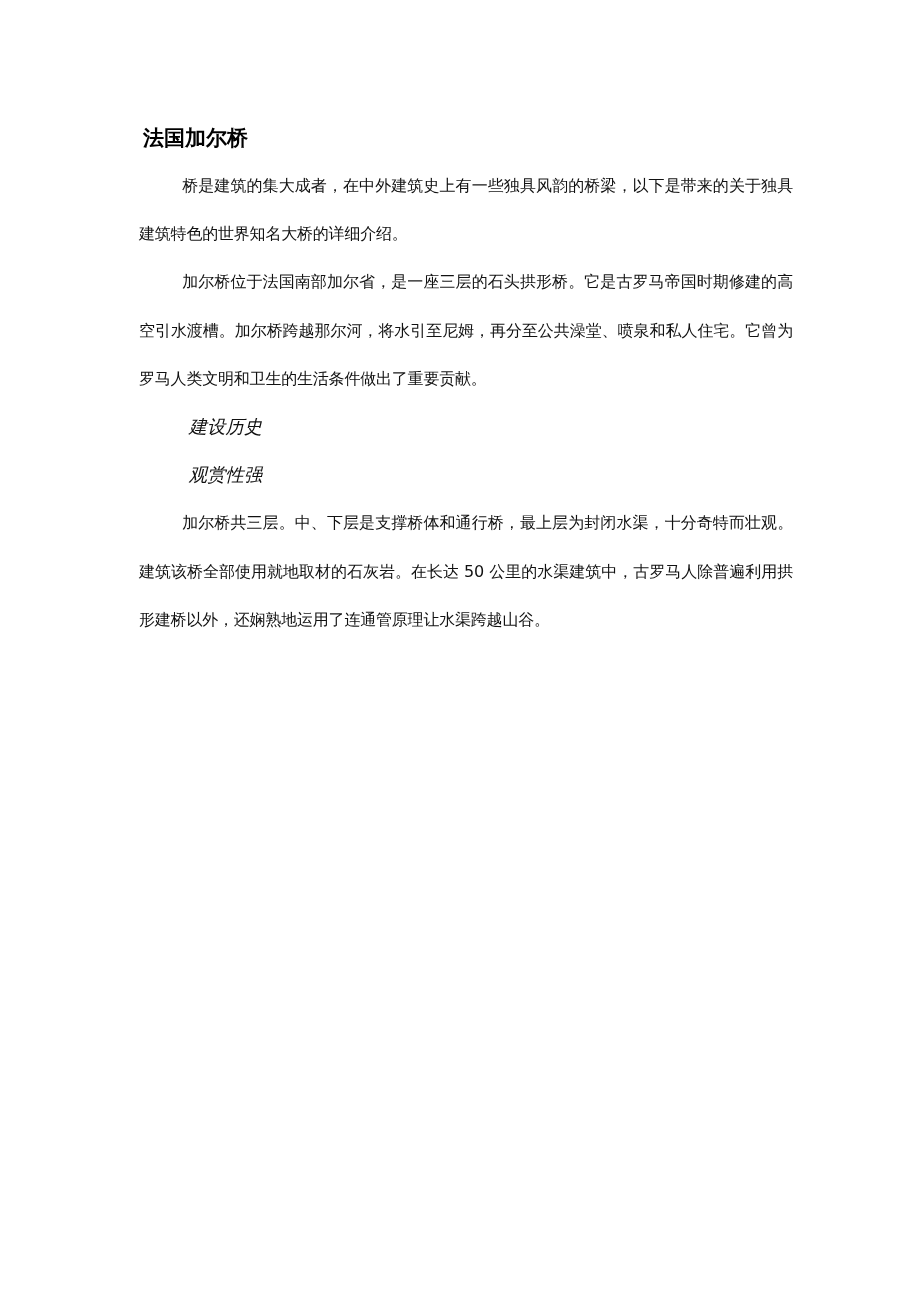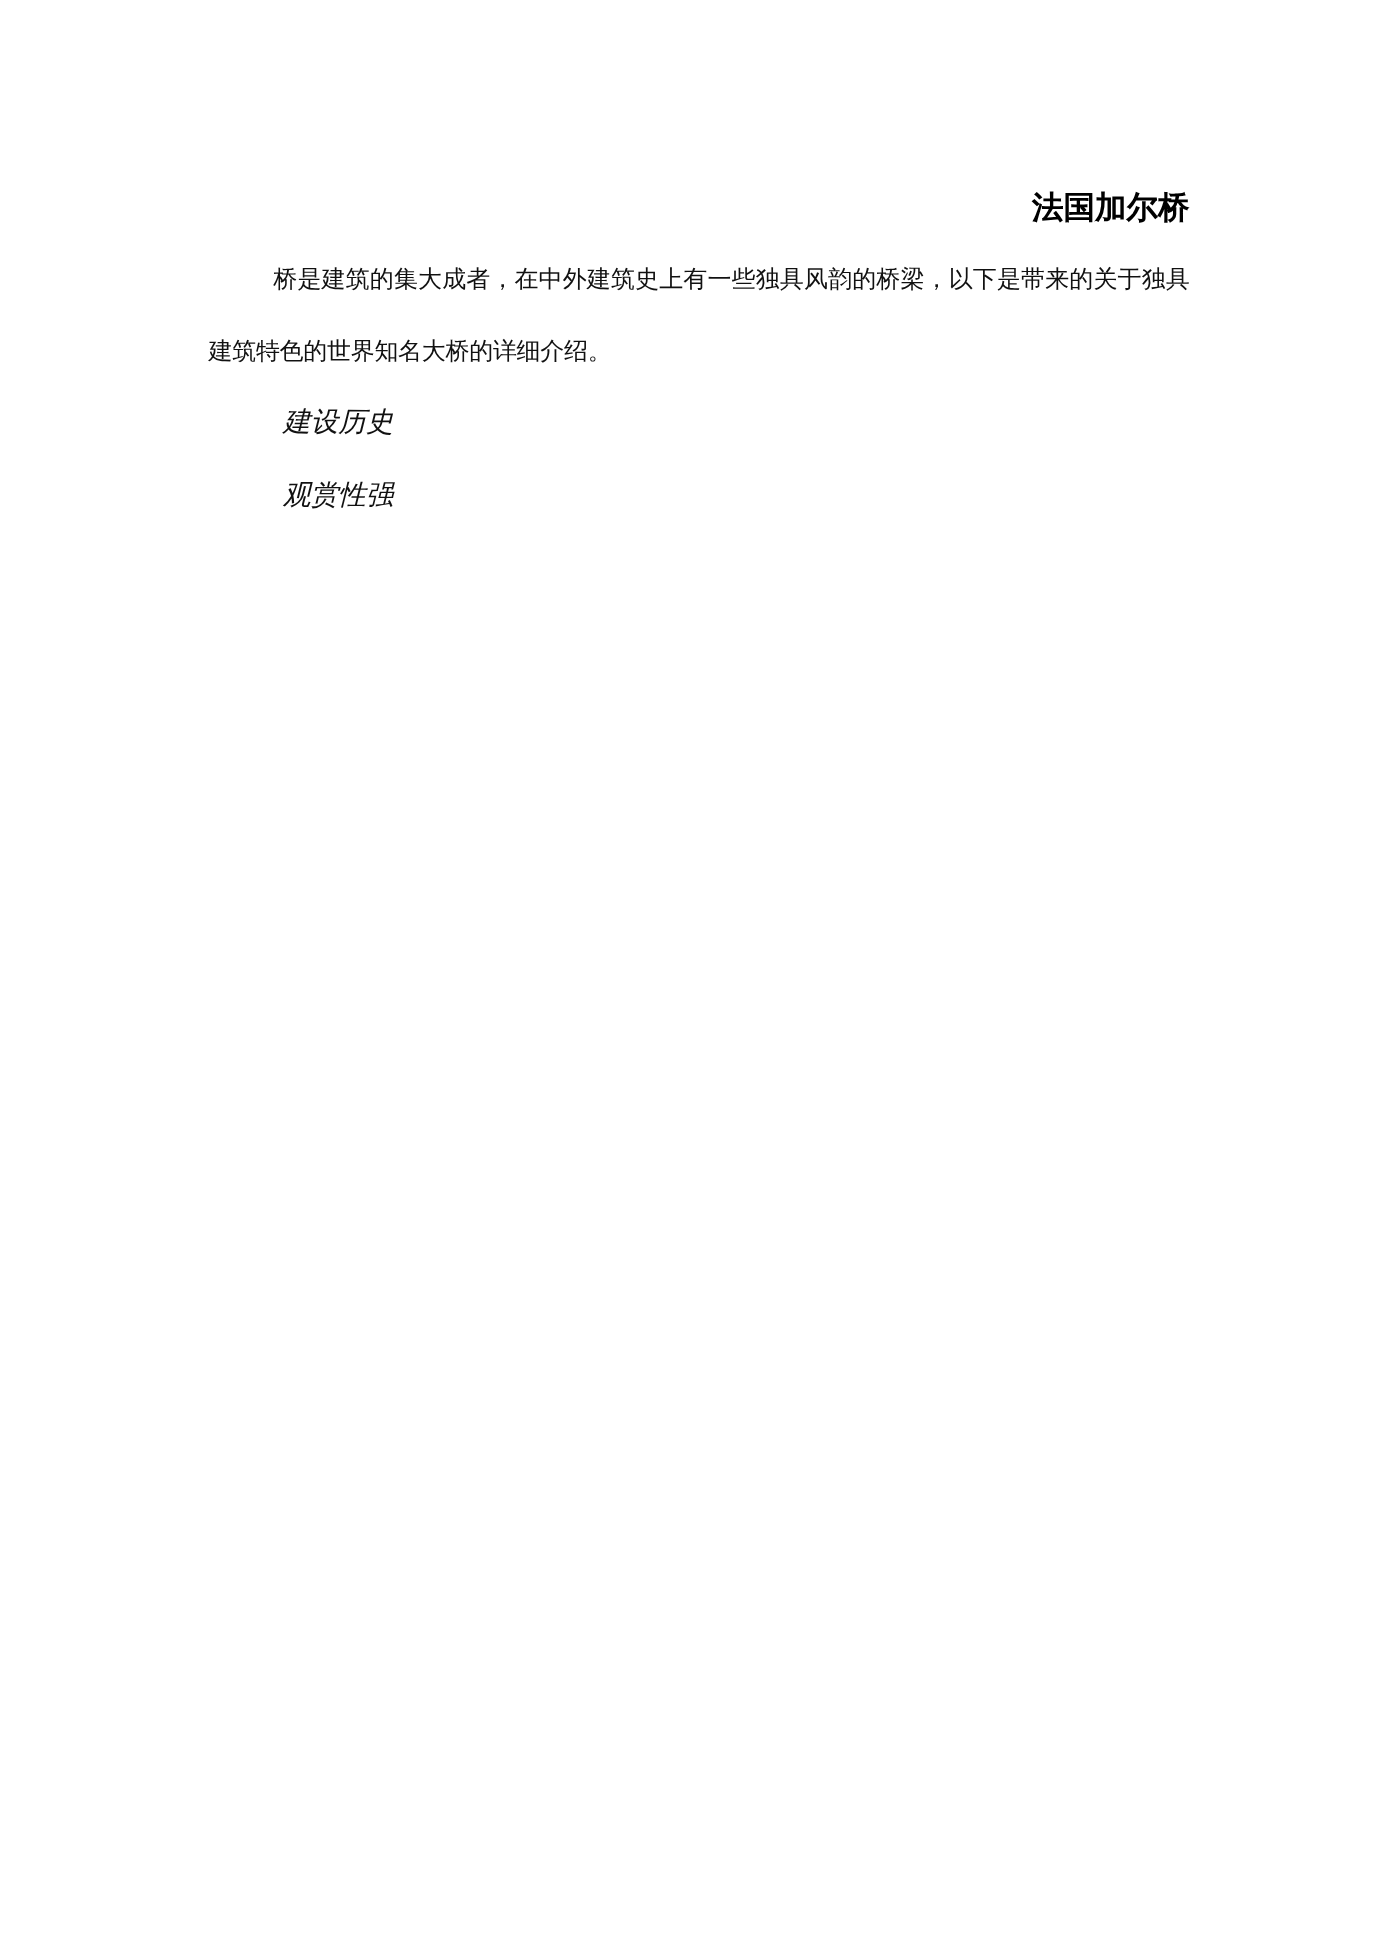--- a/index.html
+++ b/index.html
@@ -15,21 +15,21 @@
       font-family: "DejaVu Sans", "Liberation Sans", sans-serif;
       color: #111111;
     }
     .page {
       position: absolute;
       left: 139px;
       top: 118px;
       width: 654px;
     }
     .title {
-      text-align: right;
+      text-align: left;
       font-weight: bold;
       font-size: 21px;
       line-height: 40px;
       height: 40px;
       margin: 0 0 4px 0;
       padding-left: 4px;
       color: #000;
     }
     .para {
       font-size: 16px;
@@ -49,15 +49,17 @@
       font-style: italic;
     }
   </style>
 </head>
 <body>
 
 <div class="page">
   <h1 class="title">法国加尔桥</h1>
 
   <p class="para">桥是建筑的集大成者，在中外建筑史上有一些独具风韵的桥梁，以下是带来的关于独具建筑特色的世界知名大桥的详细介绍。</p>
+  <p class="para">加尔桥位于法国南部加尔省，是一座三层的石头拱形桥。它是古罗马帝国时期修建的高空引水渡槽。加尔桥跨越那尔河，将水引至尼姆，再分至公共澡堂、喷泉和私人住宅。它曾为罗马人类文明和卫生的生活条件做出了重要贡献。</p>
   <p class="heading">建设历史</p>
   <p class="heading">观赏性强</p>
+  <p class="para">加尔桥共三层。中、下层是支撑桥体和通行桥，最上层为封闭水渠，十分奇特而壮观。建筑该桥全部使用就地取材的石灰岩。在长达 50 公里的水渠建筑中，古罗马人除普遍利用拱形建桥以外，还娴熟地运用了连通管原理让水渠跨越山谷。</p>
 </div>
 
 </body></html>

